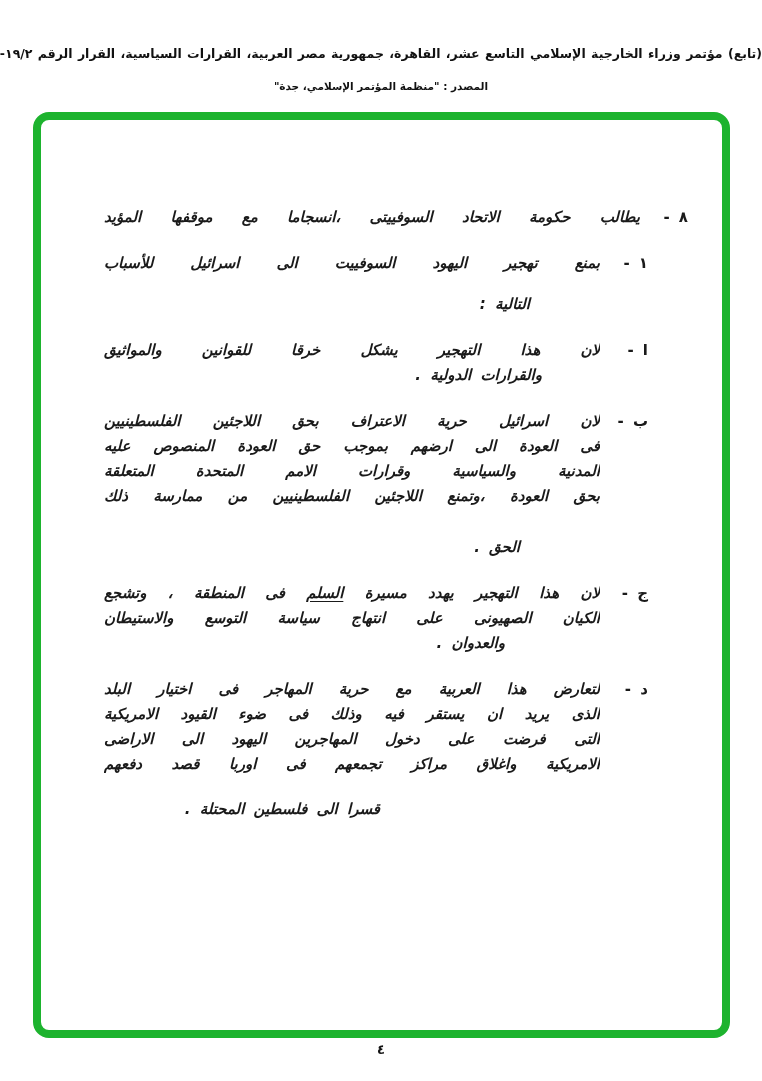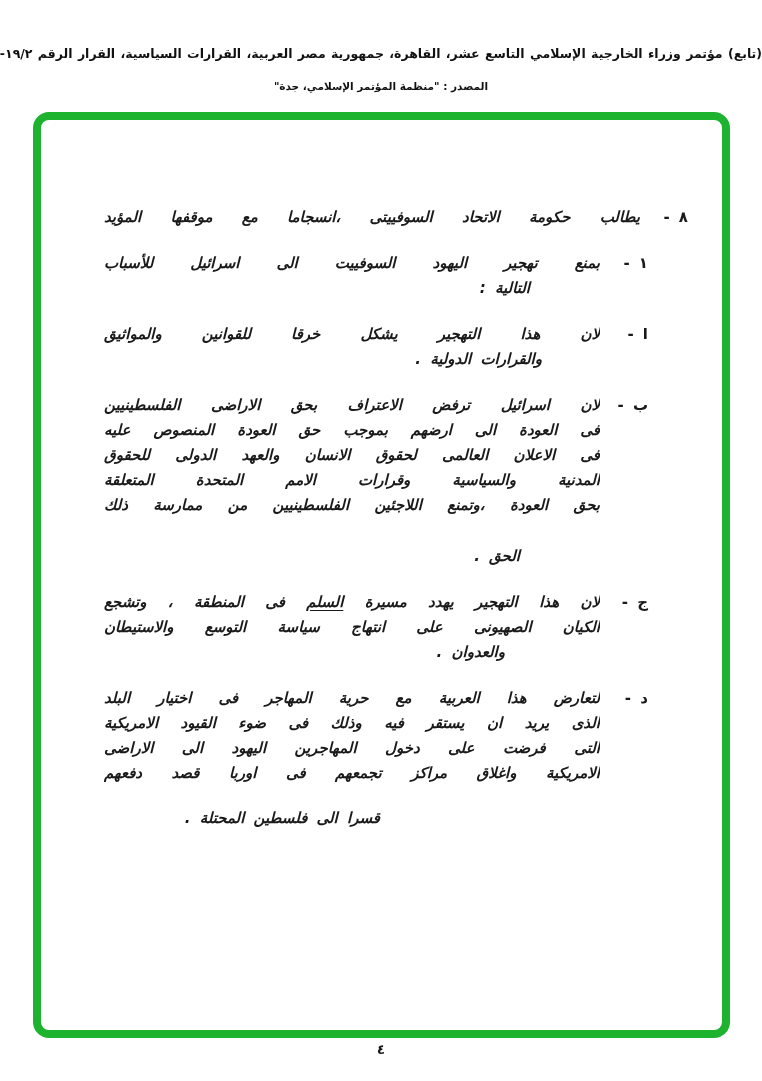--- a/index.html
+++ b/index.html
@@ -114,36 +114,35 @@
       <div class="item level1">
         <div class="marker">٨ -</div>
         <div class="item-text">
           <div class="line fill">يطالب حكومة الاتحاد السوفييتى ،انسجاما مع موقفها المؤيد</div>
         </div>
       </div>
       <div class="item level2">
         <div class="marker">١ -</div>
         <div class="item-text">
           <div class="line fill">بمنع تهجير اليهود السوفييت الى اسرائيل للأسباب</div>
-          <div class="line" style="padding-right: 70px;">التالية :</div>
+          <div class="line" style="padding-right: 70px; margin-top: 16px;">التالية :</div>
         </div>
       </div>
       <div class="item level2">
         <div class="marker">ا -</div>
         <div class="item-text">
           <div class="line fill">لان هذا التهجير يشكل خرقا للقوانين والمواثيق</div>
           <div class="line" style="padding-right: 58px;">والقرارات الدولية .</div>
         </div>
       </div>
       <div class="item level2">
         <div class="marker">ب -</div>
         <div class="item-text">
-          <div class="line fill">لان اسرائيل ترفض الاعتراف بحق الاراضى الفلسطينيين</div>
+          <div class="line fill">لان اسرائيل حرية الاعتراف بحق اللاجئين الفلسطينيين</div>
           <div class="line fill">فى العودة الى ارضهم بموجب حق العودة المنصوص عليه</div>
-          <div class="line fill">فى الاعلان العالمى لحقوق الانسان والعهد الدولى للحقوق</div>
           <div class="line fill">المدنية والسياسية وقرارات الامم المتحدة المتعلقة</div>
           <div class="line fill">بحق العودة ،وتمنع اللاجئين الفلسطينيين من ممارسة ذلك</div>
           <div class="line" style="padding-right: 80px; margin-top: 26px;">الحق .</div>
         </div>
       </div>
       <div class="item level2">
         <div class="marker">ج -</div>
         <div class="item-text">
           <div class="line fill">لان هذا التهجير يهدد مسيرة <u>السلم</u> فى المنطقة ، وتشجع</div>
           <div class="line fill">الكيان الصهيونى على انتهاج سياسة التوسع والاستيطان</div>

